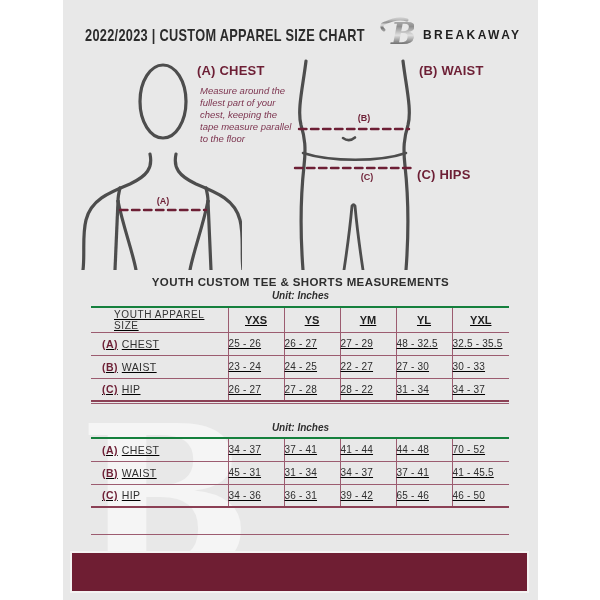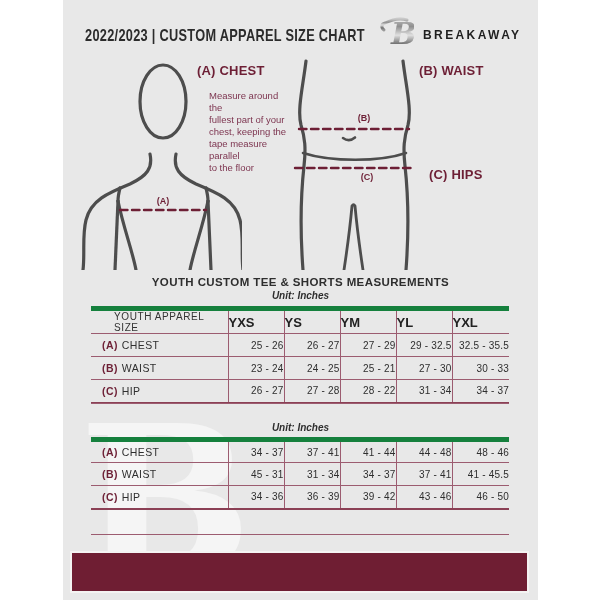--- a/index.html
+++ b/index.html
@@ -14,45 +14,45 @@
   .brand{position:absolute;left:360px;top:28px;font-size:12px;font-weight:bold;color:#1f1f1f;
          letter-spacing:2.4px;white-space:nowrap;}
 
   
   .fig{position:absolute;}
   .fig-torso{left:15px;top:58px;}
   .fig-lower{left:230px;top:58px;}
   .guide-block{position:absolute;}
   .gb-chest{left:134px;top:63px;width:106px;}
   .gb-waist{left:356px;top:63px;width:114px;}
-  .gb-hips{left:366px;top:167px;width:118px;}
+  .gb-hips{left:354px;top:167px;width:118px;}
   .guide-head{font-size:13px;font-weight:bold;color:#6d1f35;letter-spacing:.2px;margin:0 0 7px 0;}
-  .guide-body{font-size:9.5px;line-height:12px;color:#7d3550;white-space:pre-line;margin:12px;}
+  .guide-body{font-size:9.5px;line-height:12px;font-style:italic;color:#7d3550;white-space:pre-line;margin:3px;}
 
   
   .sec-title{position:absolute;left:0;width:475px;text-align:center;font-size:11.5px;font-weight:bold;
              color:#2e2e2e;letter-spacing:.4px;}
   .sec-unit{position:absolute;left:0;width:475px;text-align:center;font-size:10px;font-style:italic;
             font-weight:bold;color:#2e2e2e;}
   .t-youth-title{top:276px;} .t-youth-unit{top:290px;}
   .t-adult-title{top:408px;} .t-adult-unit{top:422px;}
 
   
   .size-table{position:absolute;left:28px;width:418px;border-collapse:collapse;table-layout:fixed;
-              border-top:5px solid #15803d;}
+              border-top:2px solid #15803d;text-decoration:underline;}
   .tbl-youth{top:306px;} .tbl-adult{top:437px;}
   .size-table tr{height:23px;}
   .size-table tr.head-row{height:25px;}
   .size-table tr.data-row{border-top:1px solid #9c5c70;}
   .size-table tr.last{border-bottom:2px solid #8b4055;}
   .size-table th,.size-table td{padding:0;vertical-align:middle;}
   th.label-col{text-align:left;padding-left:23px;font-weight:normal;font-size:10px;
                letter-spacing:.6px;color:#333;}
-  th.size-col{border-left:1px solid #9c5c70;font-size:13px;font-weight:bold;color:#222;text-align:left;}
-  td.size-cell{border-left:1px solid #9c5c70;font-size:10px;color:#2e2e2e;text-align:right;letter-spacing:.2px;}
+  th.size-col{border-left:1px solid #9c5c70;font-size:11px;font-weight:bold;color:#222;text-align:center;}
+  td.size-cell{border-left:1px solid #9c5c70;font-size:10px;color:#2e2e2e;text-align:left;letter-spacing:.2px;}
   td.label-cell{text-align:left;padding-left:11px;font-size:10.5px;color:#2f2f2f;letter-spacing:.4px;}
   td.label-cell .pfx{color:#6d1f35;font-weight:bold;margin-right:4px;}
   .table-underline{position:absolute;left:28px;width:418px;height:1px;background:#9c5c70;}
   .ul-youth{top:403px;} .ul-adult{top:534px;}
 
   
   .watermark{position:absolute;left:16px;top:398px;font-family:"DejaVu Serif",serif;font-weight:bold;
              font-size:205px;line-height:1;color:rgba(255,255,255,.55);z-index:0;}
   .z1{z-index:1;}
   .footer-bar{position:absolute;left:9px;top:553px;width:455px;height:38px;background:#6f1e33;
@@ -150,28 +150,28 @@
         <th class="size-col">YS</th>
         <th class="size-col">YM</th>
         <th class="size-col">YL</th>
         <th class="size-col">YXL</th>
       </tr>
       <tr class="data-row">
         <td class="label-cell"><span class="pfx">(A)</span><span>CHEST</span></td>
         <td class="size-cell">25 - 26</td>
         <td class="size-cell">26 - 27</td>
         <td class="size-cell">27 - 29</td>
-        <td class="size-cell">29 - 32.5</td>
+        <td class="size-cell">48 - 32.5</td>
         <td class="size-cell">32.5 - 35.5</td>
       </tr>
       <tr class="data-row">
         <td class="label-cell"><span class="pfx">(B)</span><span>WAIST</span></td>
         <td class="size-cell">23 - 24</td>
         <td class="size-cell">24 - 25</td>
-        <td class="size-cell">25 - 21</td>
+        <td class="size-cell">22 - 27</td>
         <td class="size-cell">27 - 30</td>
         <td class="size-cell">30 - 33</td>
       </tr>
       <tr class="data-row last">
         <td class="label-cell"><span class="pfx">(C)</span><span>HIP</span></td>
         <td class="size-cell">26 - 27</td>
         <td class="size-cell">27 - 28</td>
         <td class="size-cell">28 - 22</td>
         <td class="size-cell">31 - 34</td>
         <td class="size-cell">34 - 37</td>
@@ -191,36 +191,36 @@
           <col style="width:56px">
           <col style="width:57px">
         </colgroup>
       <tbody>
       <tr class="data-row">
         <td class="label-cell"><span class="pfx">(A)</span><span>CHEST</span></td>
         <td class="size-cell">34 - 37</td>
         <td class="size-cell">37 - 41</td>
         <td class="size-cell">41 - 44</td>
         <td class="size-cell">44 - 48</td>
-        <td class="size-cell">48 - 46</td>
+        <td class="size-cell">70 - 52</td>
       </tr>
       <tr class="data-row">
         <td class="label-cell"><span class="pfx">(B)</span><span>WAIST</span></td>
         <td class="size-cell">45 - 31</td>
         <td class="size-cell">31 - 34</td>
         <td class="size-cell">34 - 37</td>
         <td class="size-cell">37 - 41</td>
         <td class="size-cell">41 - 45.5</td>
       </tr>
       <tr class="data-row last">
         <td class="label-cell"><span class="pfx">(C)</span><span>HIP</span></td>
         <td class="size-cell">34 - 36</td>
-        <td class="size-cell">36 - 39</td>
+        <td class="size-cell">36 - 31</td>
         <td class="size-cell">39 - 42</td>
-        <td class="size-cell">43 - 46</td>
+        <td class="size-cell">65 - 46</td>
         <td class="size-cell">46 - 50</td>
       </tr>
     </tbody>
       </table>
     <div class="table-underline ul-adult z1"></div>
 
     <div class="footer-bar"></div>
   </div>
 </div>
 

